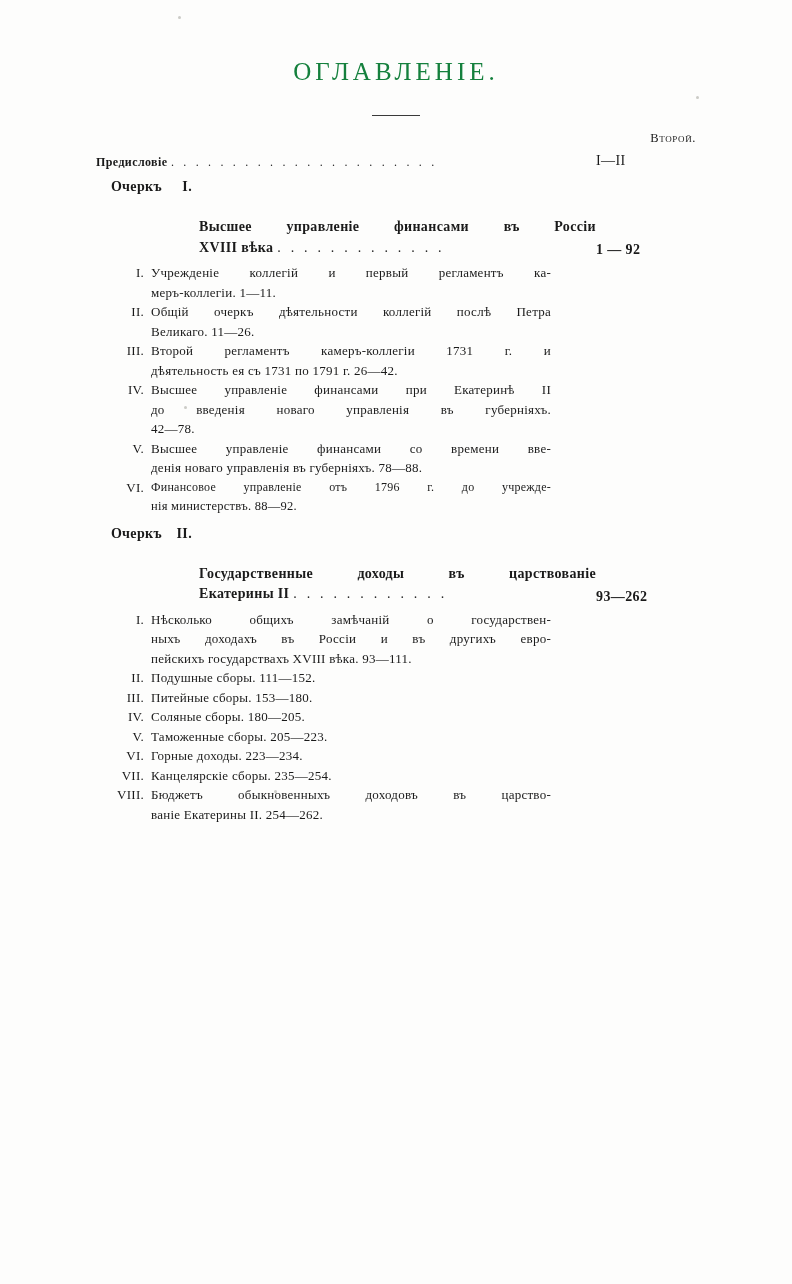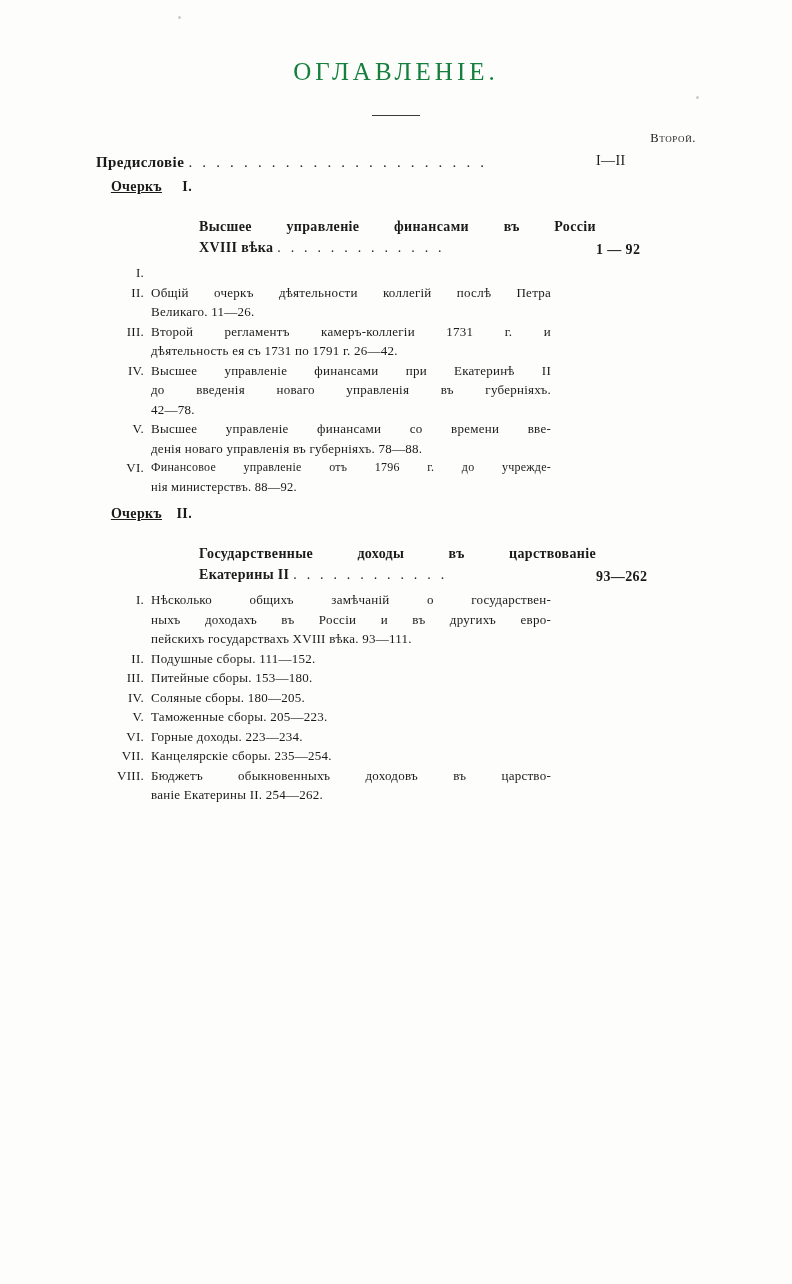--- a/index.html
+++ b/index.html
@@ -80,21 +80,21 @@
     text-align: left;
     font-size: 14px;
     letter-spacing: .4px;
     padding-top: 1px;
     white-space: nowrap;
   }
   .row .pages.bold { font-weight: bold; }
 
   
   .lvl1 {
-    font-size: 15px;
+    font-size: 12px;
     font-weight: bold;
     letter-spacing: .4px;
     line-height: 20px;
   }
   .dots {
     letter-spacing: 3.2px;
     font-weight: normal;
     color: #2a2a2a;
   }
 
@@ -104,21 +104,20 @@
     font-size: 14px;
     font-weight: bold;
     letter-spacing: .35px;
     line-height: 20.5px;
   }
   .ocherk .lbl {
     flex: 0 0 66px;
     text-align: right;
     padding-right: 6px;
     white-space: nowrap;
-    text-decoration: underline;
   }
   .ocherk .rom {
     flex: 0 0 24px;
     text-align: right;
     padding-right: 7px;
     white-space: nowrap;
   }
   .ocherk .txt {
     flex: 1 1 auto;
     margin-top: 40px;
@@ -204,20 +203,24 @@
           </div>
         </div>
       </div>
       <div class="pages bold" style="align-self:flex-end;">1 — 92</div>
     </div>
 
     <div class="gap-sm"></div>
 
     <div class="sub">
       <div class="rom">I.</div>
+      <div class="txt">
+        <span class="l">Учрежденіе  коллегій  и  первый  регламентъ  ка-</span>
+        <span class="l last">меръ-коллегіи.  1—11.</span>
+      </div>
     </div>
 
     <div class="sub">
       <div class="rom">II.</div>
       <div class="txt">
         <span class="l">Общій очеркъ дѣятельности коллегій послѣ Петра</span>
         <span class="l last">Великаго.  11—26.</span>
       </div>
     </div>
 

